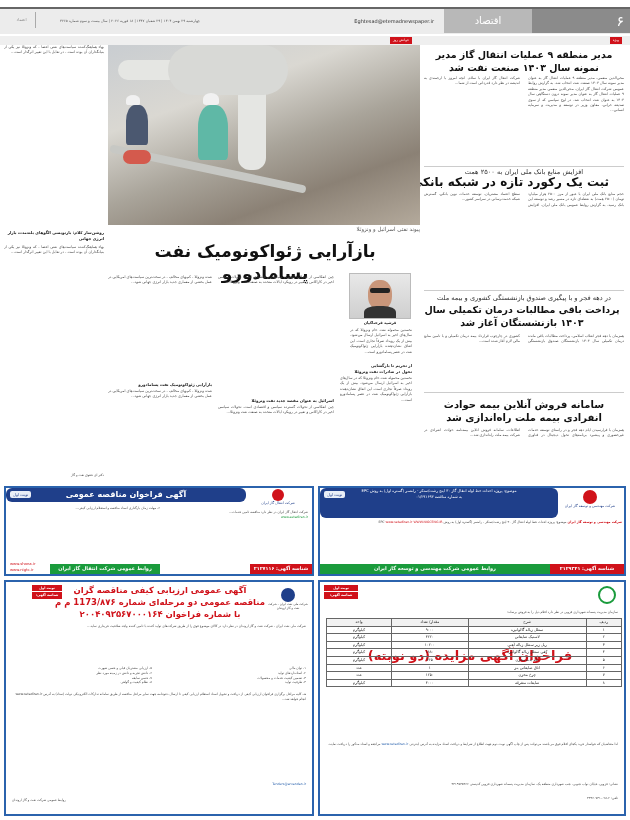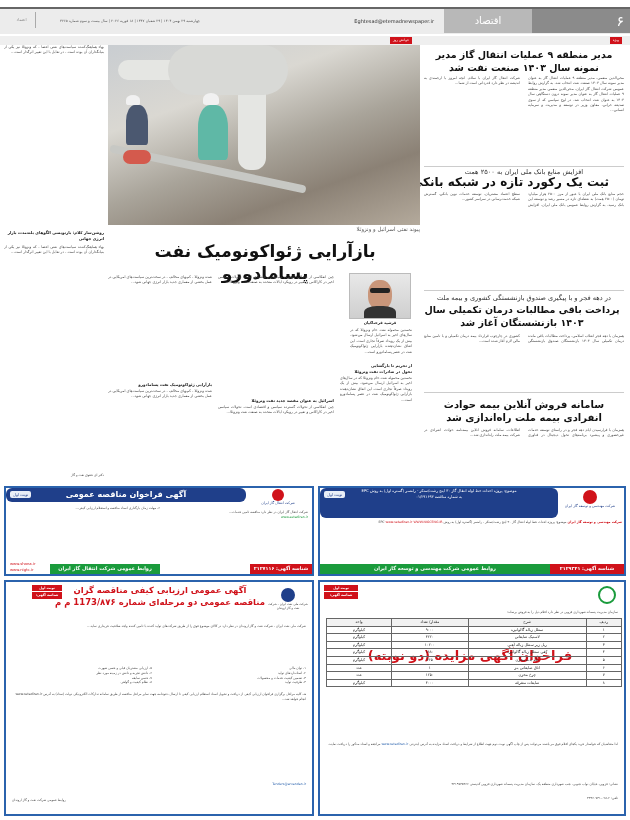--- a/index.html
+++ b/index.html
@@ -231,20 +231,21 @@
   <div class="abs tiny" style="right:6px;top:214px;width:296px;text-align:right;">تلفن: ۲-۰۲۸-۳۳۳۶۰۷۳۱</div>
 </div>
 
 <div class="abs ad" style="left:4px;top:580px;width:310px;height:236px;">
   <div class="abs" style="right:4px;top:6px;width:40px;height:36px;text-align:center;">
     <div class="emblem" style="margin:0 auto;width:14px;height:14px;background:#1f3f8a;"></div>
     <div style="font-size:3px;color:#333;">شرکت ملی نفت ایران - شرکت نفت و گاز اروندان</div>
   </div>
   <div class="abs redtitle" style="left:44px;top:2px;width:220px;font-size:8.5px;line-height:12px;">آگهی عمومی ارزیابی کیفی مناقصه گران</div>
   <div class="abs redtitle" style="left:44px;top:14px;width:220px;font-size:8.5px;line-height:12px;">مناقصه عمومی دو مرحله‌ای شماره 1173/۸۷۶ م م</div>
+  <div class="abs redtitle" style="left:44px;top:26px;width:220px;font-size:8.5px;line-height:12px;">با شماره فراخوان ۲۰۰۴۰۹۳۵۶۷۰۰۰۱۶۴</div>
   <div class="abs red-box" style="left:26px;top:3px;width:30px;height:6px;font-size:3.4px;line-height:6px;">نوبت اول</div>
   <div class="abs red-box" style="left:26px;top:10px;width:30px;height:7px;font-size:3.4px;line-height:7px;">شناسه آگهی: ۲۱۲۹۵۴۰</div>
   <div class="abs tiny" style="right:6px;top:42px;width:298px;height:40px;overflow:hidden;text-align:right;">
     <span>شرکت ملی نفت ایران - شرکت نفت و گاز اروندان</span> در نظر دارد در کالای موضوع فوق را از طریق شرکت‌های تولید کننده با تامین کننده واجد صلاحیت خریداری نماید...
   </div>
   <div class="abs tiny" style="right:6px;top:84px;width:140px;text-align:right;">
     <div>۱- توان مالی</div>
     <div>۲- استانداردهای تولید</div>
     <div>۳- تضمین کیفیت خدمات و محصولات</div>
     <div>۴- ظرفیت تولید</div>

